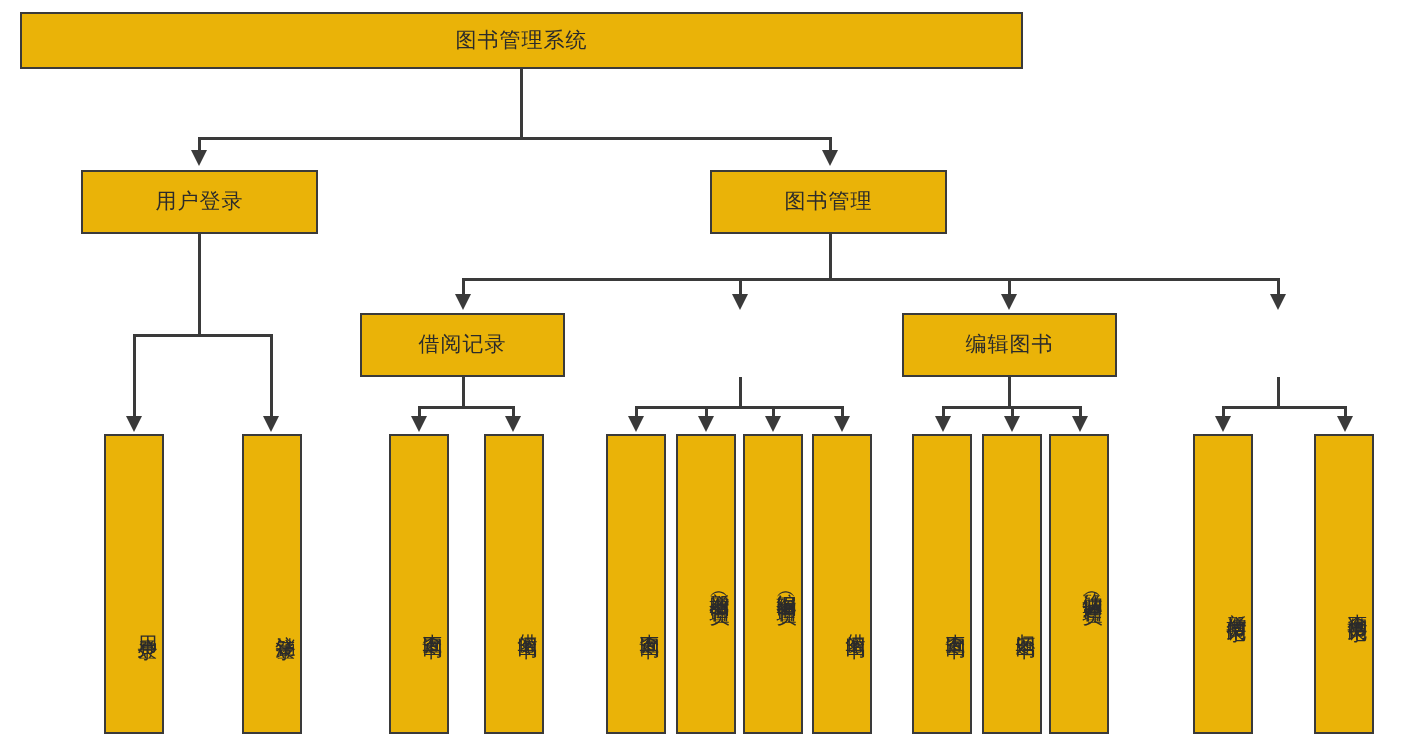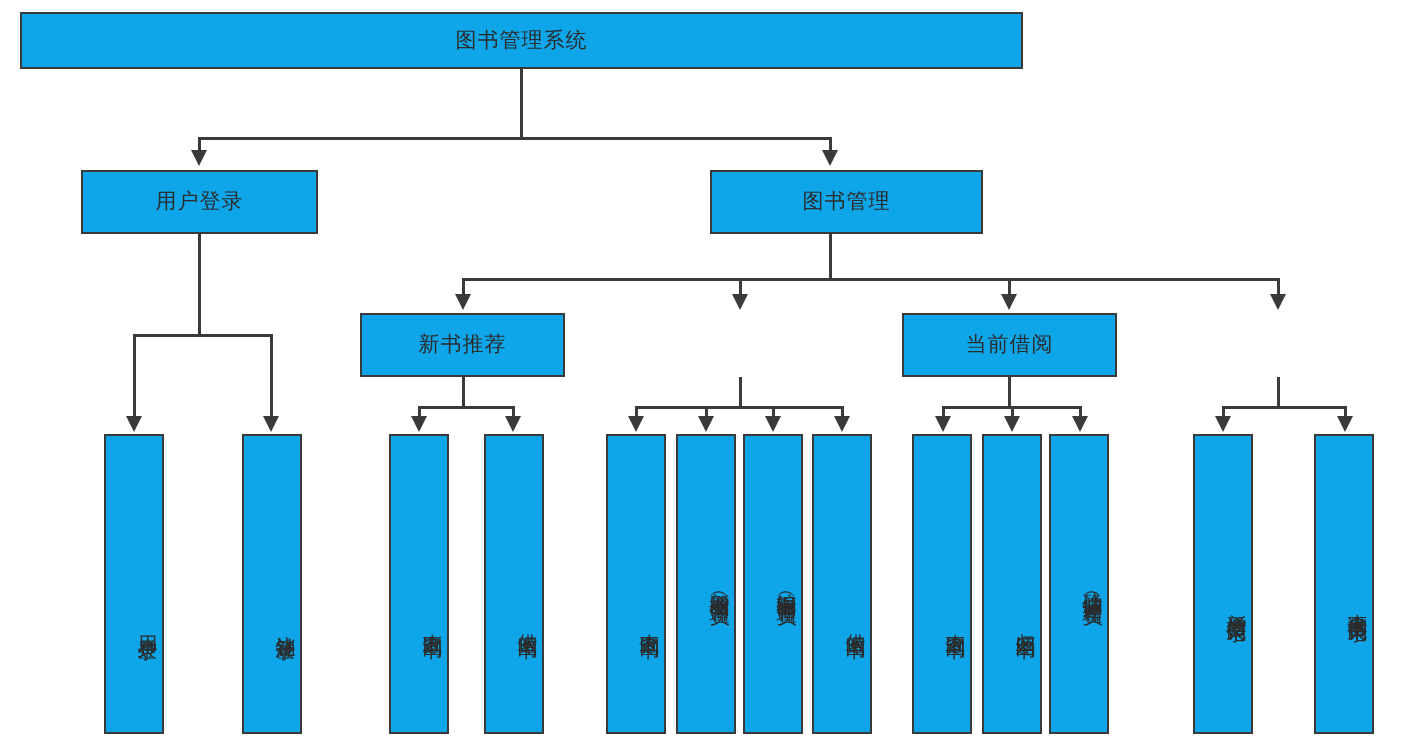--- a/index.html
+++ b/index.html
@@ -14,21 +14,21 @@
     position: relative;
     width: 1405px;
     height: 747px;
     background: #ffffff;
     overflow: hidden;
   }
   .node {
     position: absolute;
     box-sizing: border-box;
     border: 2.5px solid #3a3a3a;
-    background: #0ea5e9;
+    background: #eab308;
     display: flex;
     align-items: center;
     justify-content: center;
     color: #2b2b2b;
     z-index: 3;
   }
   .node.horiz {
     font-size: 21px;
     letter-spacing: 1px;
     line-height: 1.2;
@@ -88,21 +88,21 @@
 
   <div class="line hline" style="left:198px; top:137px; width:633px; height:2.5px;"></div>
   <div class="line vline" style="left:198px; top:137px; width:2.5px; height:17px;"></div>
   <div class="arrow" style="left:191px; top:150px;"></div>
   <div class="line vline" style="left:829px; top:137px; width:2.5px; height:17px;"></div>
   <div class="arrow" style="left:822px; top:150px;"></div>
 
   <div class="node horiz" style="left:81px; top:170px; width:237px; height:64px;">
     <span class="node-label">用户登录</span>
   </div>
-  <div class="node horiz" style="left:710px; top:170px; width:273px; height:64px;">
+  <div class="node horiz" style="left:710px; top:170px; width:237px; height:64px;">
     <span class="node-label">图书管理</span>
   </div>
 
   <div class="line vline" style="left:198px; top:234px; width:2.5px; height:102px;"></div>
   <div class="line hline" style="left:133px; top:334px; width:139px; height:2.5px;"></div>
   <div class="line vline" style="left:133px; top:334px; width:2.5px; height:85px;"></div>
   <div class="arrow" style="left:126px; top:416px;"></div>
   <div class="line vline" style="left:270px; top:334px; width:2.5px; height:85px;"></div>
   <div class="arrow" style="left:263px; top:416px;"></div>
 
@@ -111,24 +111,24 @@
   <div class="line vline" style="left:462px; top:278px; width:2.5px; height:20px;"></div>
   <div class="arrow" style="left:455px; top:294px;"></div>
   <div class="line vline" style="left:739px; top:278px; width:2.5px; height:20px;"></div>
   <div class="arrow" style="left:732px; top:294px;"></div>
   <div class="line vline" style="left:1008px; top:278px; width:2.5px; height:20px;"></div>
   <div class="arrow" style="left:1001px; top:294px;"></div>
   <div class="line vline" style="left:1277px; top:278px; width:2.5px; height:20px;"></div>
   <div class="arrow" style="left:1270px; top:294px;"></div>
 
   <div class="node horiz" style="left:360px; top:313px; width:205px; height:64px;">
-    <span class="node-label">新书推荐</span>
+    <span class="node-label">借阅记录</span>
   </div>
   <div class="node horiz" style="left:902px; top:313px; width:215px; height:64px;">
-    <span class="node-label">当前借阅</span>
+    <span class="node-label">编辑图书</span>
   </div>
 
   <div class="line vline" style="left:462px; top:377px; width:2.5px; height:31px;"></div>
   <div class="line hline" style="left:418px; top:406px; width:96px; height:2.5px;"></div>
   <div class="line vline" style="left:418px; top:406px; width:2.5px; height:13px;"></div>
   <div class="arrow" style="left:411px; top:416px;"></div>
   <div class="line vline" style="left:512px; top:406px; width:2.5px; height:13px;"></div>
   <div class="arrow" style="left:505px; top:416px;"></div>
 
   <div class="line vline" style="left:739px; top:377px; width:2.5px; height:31px;"></div>

